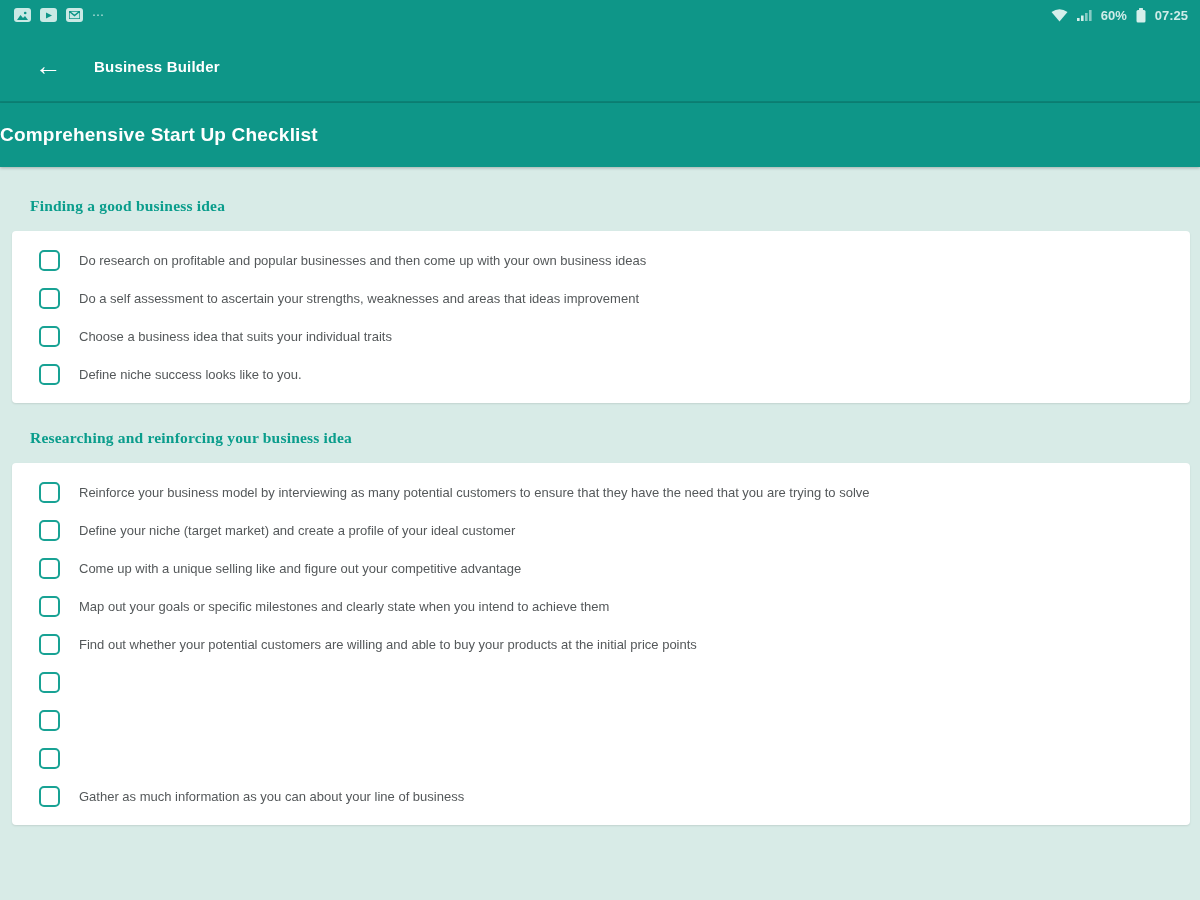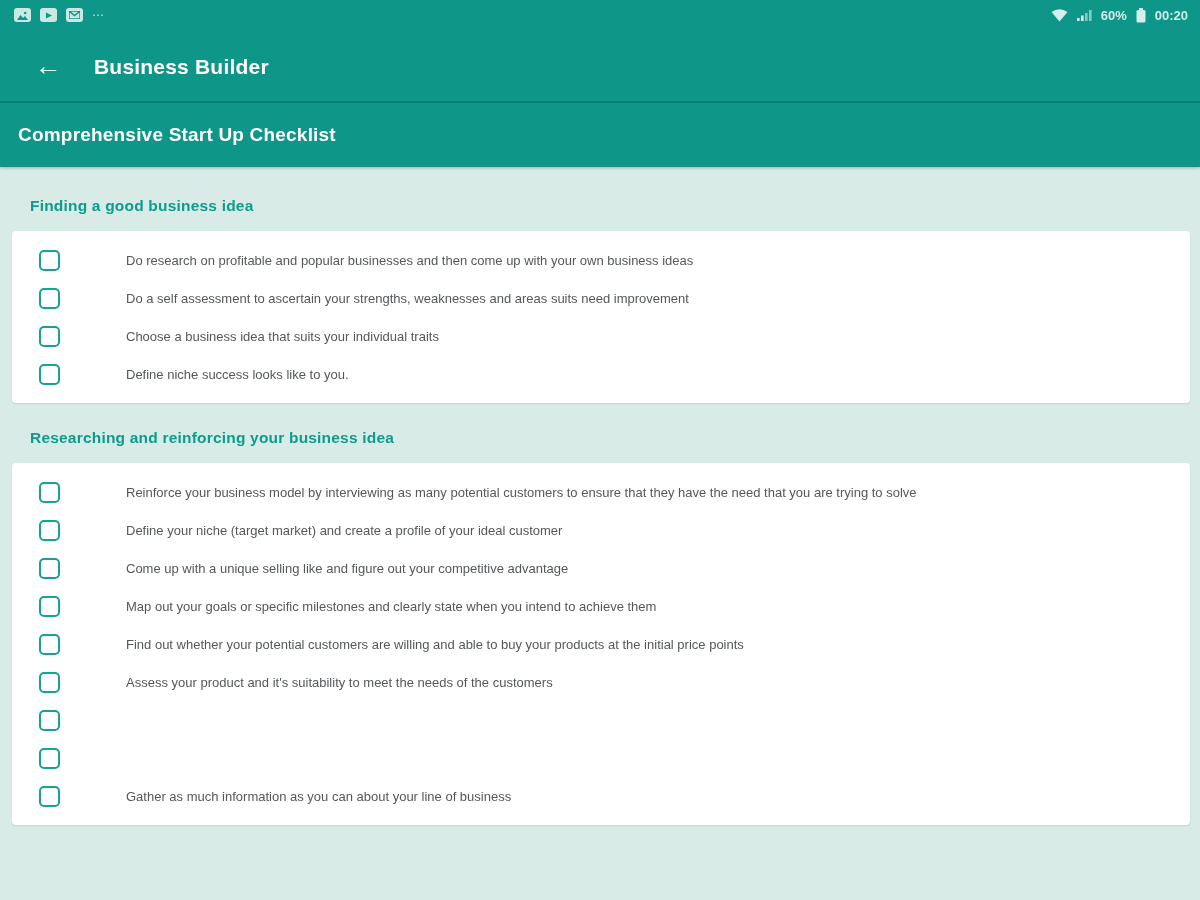--- a/index.html
+++ b/index.html
@@ -49,69 +49,68 @@
   .back-arrow {
     width: 40px; height: 40px;
     display: flex; align-items: center; justify-content: center;
     color: #ffffff;
     font-size: 27px;
     cursor: pointer;
     background: none; border: none;
   }
   .app-title {
     color: #ffffff;
-    font-size: 21px;
+    font-size: 15px;
     font-weight: bold;
     margin-left: 26px;
     letter-spacing: .2px;
   }
 
   
   .page-header {
     height: 64px;
     background: #0e9688;
     display: flex;
     align-items: center;
-    padding-left: 18px;
     box-shadow: 0 1px 3px rgba(0,0,0,0.25);
     position: relative;
     z-index: 2;
   }
   .page-header-title {
     color: #ffffff;
     font-size: 19px;
     font-weight: bold;
     letter-spacing: .2px;
   }
 
   
   .content { padding-top: 4px; }
 
   .section-title {
     color: #0a9d8c;
     font-size: 15.5px;
     font-weight: bold;
     margin: 26px 12px 16px 30px;
     letter-spacing: .2px;
+    font-family: Liberation Serif, serif;
   }
 
   .checklist-card {
     background: #ffffff;
     margin: 0 10px 6px 12px;
     border-radius: 4px;
     box-shadow: 0 1px 2px rgba(0,0,0,0.10);
     padding: 10px 0;
   }
 
   .check-row {
     height: 38px;
     display: flex;
     align-items: center;
     padding-left: 27px;
-    gap: 47px;
   }
   .checkbox {
     width: 21px; height: 21px;
     border: 2.5px solid #18a294;
     border-radius: 5px;
     background: #ffffff;
     flex: 0 0 auto;
     cursor: pointer;
   }
   .check-label {
@@ -159,21 +158,21 @@
           <rect x="12" y="1" width="2.6" height="11" fill="rgba(235,248,246,0.55)"></rect>
         </svg>
       </span>
       <span class="status-num">60%</span>
       <span>
         <svg width="10" height="15" viewBox="0 0 10 15">
             <rect x="3" y="0" width="4" height="2" rx="0.5" fill="rgba(235,248,246,0.9)"></rect>
             <rect x="0.5" y="2" width="9" height="12.5" rx="1.5" fill="rgba(235,248,246,0.9)"></rect>
           </svg>
       </span>
-      <span class="status-num">00:20</span>
+      <span class="status-num">07:25</span>
     </div>
   </div>
 
   <div class="app-bar">
     <button class="back-arrow">←</button>
     <div class="app-title">Business Builder</div>
   </div>
 
   <div class="page-header">
     <div class="page-header-title">Comprehensive Start Up Checklist</div>
@@ -183,21 +182,21 @@
   <div>
     <div class="section-title">Finding a good business idea</div>
     <div class="checklist-card">
   <div class="check-row">
     <span class="checkbox"></span>
     <span class="check-label">Do research on profitable and popular businesses and then come up with your own business ideas</span>
   </div>
 
   <div class="check-row">
     <span class="checkbox"></span>
-    <span class="check-label">Do a self assessment to ascertain your strengths, weaknesses and areas suits need improvement</span>
+    <span class="check-label">Do a self assessment to ascertain your strengths, weaknesses and areas that ideas improvement</span>
   </div>
 
   <div class="check-row">
     <span class="checkbox"></span>
     <span class="check-label">Choose a business idea that suits your individual traits</span>
   </div>
 
   <div class="check-row">
     <span class="checkbox"></span>
     <span class="check-label">Define niche success looks like to you.</span>
@@ -229,21 +228,20 @@
   </div>
 
 
   <div class="check-row">
     <span class="checkbox"></span>
     <span class="check-label">Find out whether your potential customers are willing and able to buy your products at the initial price points</span>
   </div>
 
   <div class="check-row">
     <span class="checkbox"></span>
-    <span class="check-label">Assess your product and it's suitability to meet the needs of the customers</span>
   </div>
 
   <div class="check-row">
     <span class="checkbox"></span>
   </div>
 
   <div class="check-row">
     <span class="checkbox"></span>
   </div>
 

